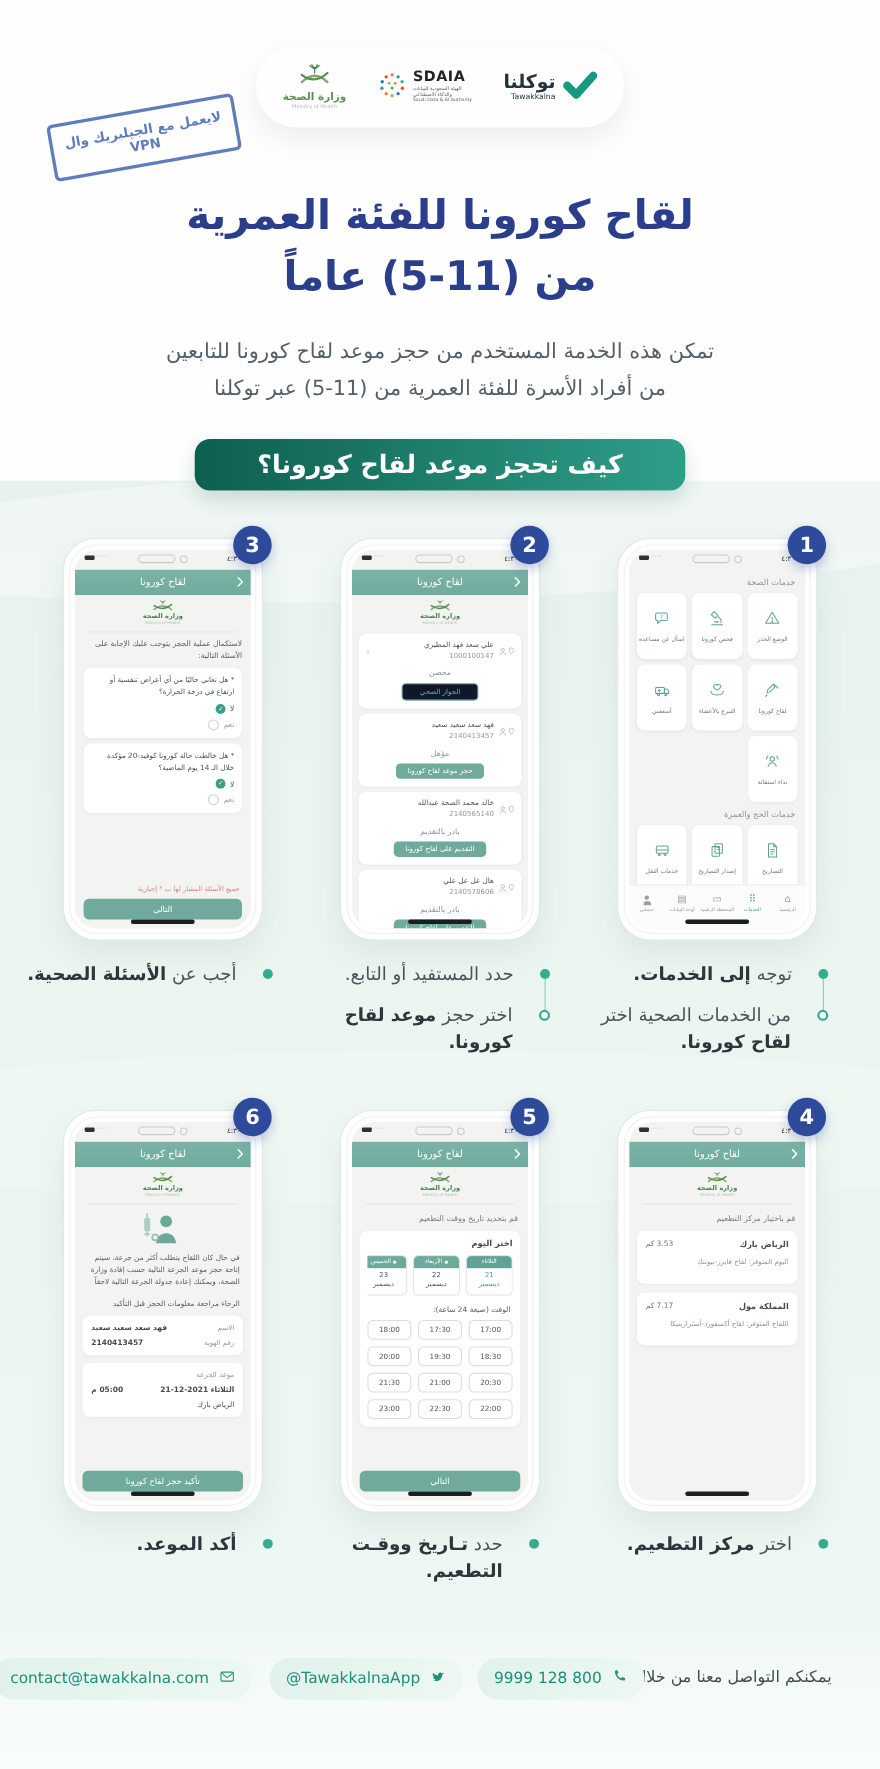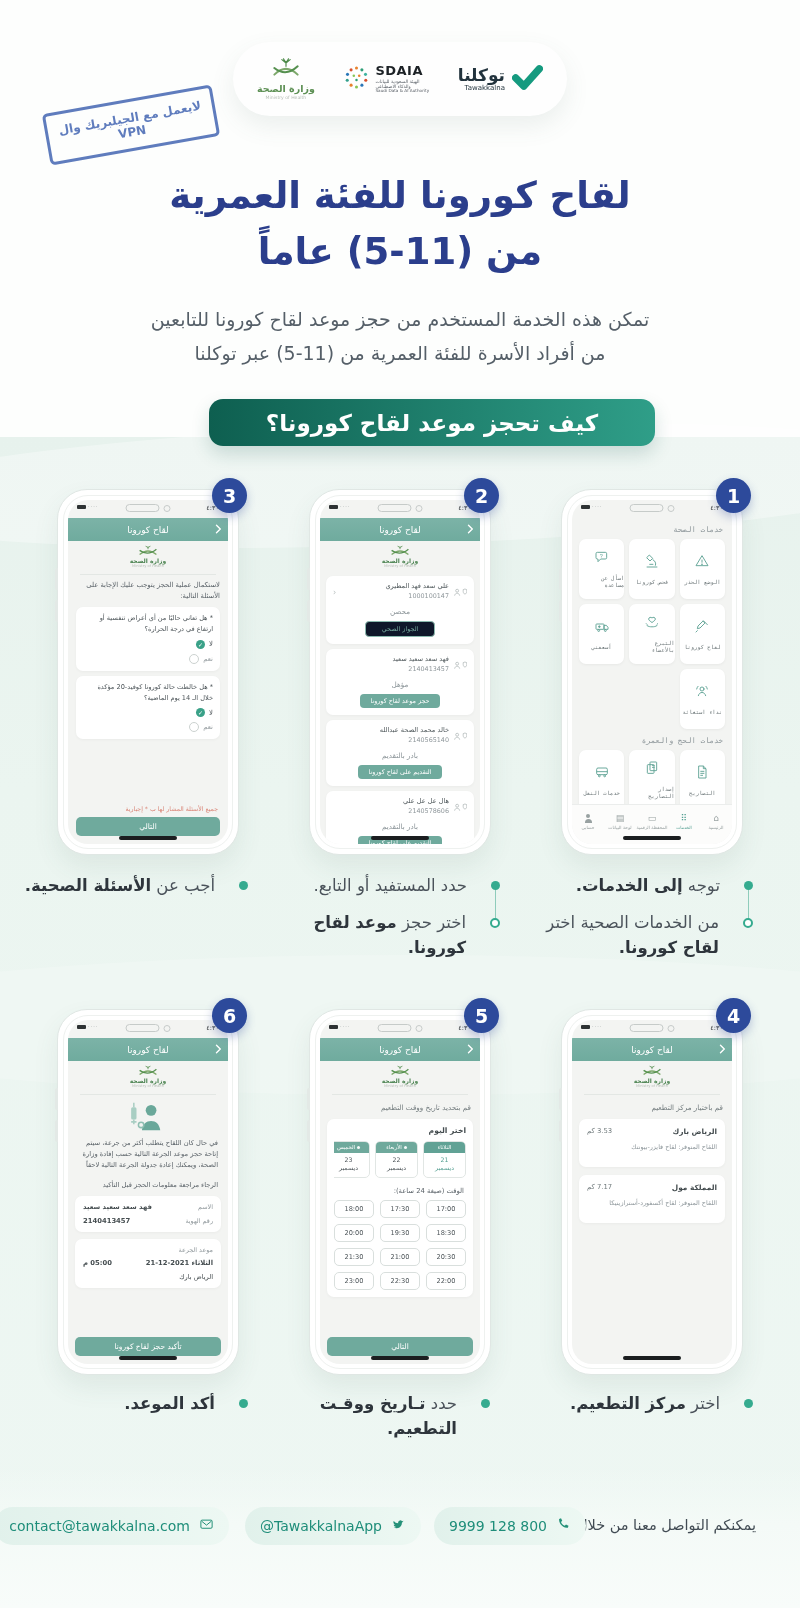--- a/index.html
+++ b/index.html
@@ -38,21 +38,21 @@
         text-align:center;direction:rtl;opacity:.92;background:rgba(255,255,255,.25);}
 
   
   .title{position:absolute;top:168px;width:100%;text-align:center;color:#2b3e8c;font-size:37px;
         font-weight:800;line-height:1.5;direction:rtl;}
   .subtitle{position:absolute;top:302px;width:100%;text-align:center;color:#555f68;font-size:19px;
         line-height:1.8;direction:rtl;}
   .banner{position:absolute;top:399px;left:50%;transform:translateX(-50%);width:446px;height:47px;
         border-radius:14px;background:linear-gradient(90deg,#0e5f50,#2f9e88);color:#fff;font-size:23px;
         font-weight:700;display:flex;align-items:center;justify-content:center;direction:rtl;
-        box-shadow:0 8px 18px rgba(20,90,75,.18);margin-left:32px;}
+        box-shadow:0 8px 18px rgba(20,90,75,.18);}
 
   
   .phone{position:absolute;width:182px;height:366px;background:#fff;border-radius:30px;
         border:1px solid #e0e7e4;box-shadow:0 12px 26px rgba(70,100,90,.09);padding:5px;box-sizing:border-box;}
   .phone::before{content:"";position:absolute;left:-3px;top:78px;width:3px;height:22px;background:#e3e9e6;
         border-radius:2px 0 0 2px;box-shadow:0 32px 0 #e3e9e6;}
   .bezel{width:100%;height:100%;border:1px solid #eef1ef;border-radius:25px;padding:4px;box-sizing:border-box;}
   .screen{width:100%;height:100%;border-radius:20px;background:#f3f4f2;overflow:hidden;display:flex;
         flex-direction:column;position:relative;box-sizing:border-box;}
   .badge{position:absolute;top:-12px;right:-9px;width:35px;height:35px;border-radius:50%;background:#2d4a9b;
@@ -79,21 +79,21 @@
         align-items:center;justify-content:center;color:#fff;font-size:9px;position:relative;}
   .backchev{position:absolute;right:7px;top:6px;display:flex;}
 
   
   .mohmini{display:flex;flex-direction:column;align-items:center;padding:4px 0 2px;flex-shrink:0;line-height:1.2;}
   .mohmini .ar{font-size:6px;color:#4a8350;font-weight:bold;}
   .mohmini .en{font-size:3.6px;color:#b7beb8;}
   .divider{height:1px;background:#e3e7e4;margin:3px 12px 0;flex-shrink:0;}
 
   
-  .p1-body{flex:1;direction:rtl;padding:0 7px;overflow:hidden;font-family:Liberation Mono, monospace;}
+  .p1-body{flex:1;direction:rtl;padding:0 7px;overflow:hidden;}
   .sec{font-size:7.5px;color:#8d969a;margin:7px 2px 5px;text-align:right;}
   .tiles{display:grid;grid-template-columns:repeat(3,1fr);gap:5px;}
   .tile{background:#fff;border-radius:7px;height:60px;display:flex;flex-direction:column;align-items:center;
         justify-content:center;gap:5px;box-shadow:0 1px 3px rgba(0,0,0,.05);}
   .tlabel{font-size:5.5px;color:#6e787a;}
   .p1nav{height:34px;background:#fcfcfb;border-top:1px solid #ebedec;display:flex;direction:rtl;
         align-items:center;flex-shrink:0;padding-bottom:5px;}
   .nitem{flex:1;display:flex;flex-direction:column;align-items:center;gap:2px;color:#98a1a1;}
   .nico{font-size:9px;line-height:1;}
   .nlabel{font-size:4.4px;}
@@ -598,21 +598,21 @@
         <span class="en">Ministry of Health</span>
       </div>
       <div class="divider"></div>
       <div class="p4-body">
         <div class="prompt">قم باختيار مركز التطعيم</div>
         <div class="ccard">
           <div class="cc-row">
             <span class="cc-name">الرياض بارك</span>
             <span class="cc-dist">3.53 كم</span>
           </div>
-          <div class="cc-vax">اللقاح المتوفر: لقاح فايزر-بيونتك</div>
+          <div class="cc-vax">اليوم المتوفر: لقاح فايزر-بيونتك</div>
         </div>
         <div class="ccard">
           <div class="cc-row">
             <span class="cc-name">المملكة مول</span>
             <span class="cc-dist">7.17 كم</span>
           </div>
           <div class="cc-vax">اللقاح المتوفر: لقاح أكسفورد-أسترازينيكا</div>
         </div>
       </div>
       <div class="home-bar"></div>

